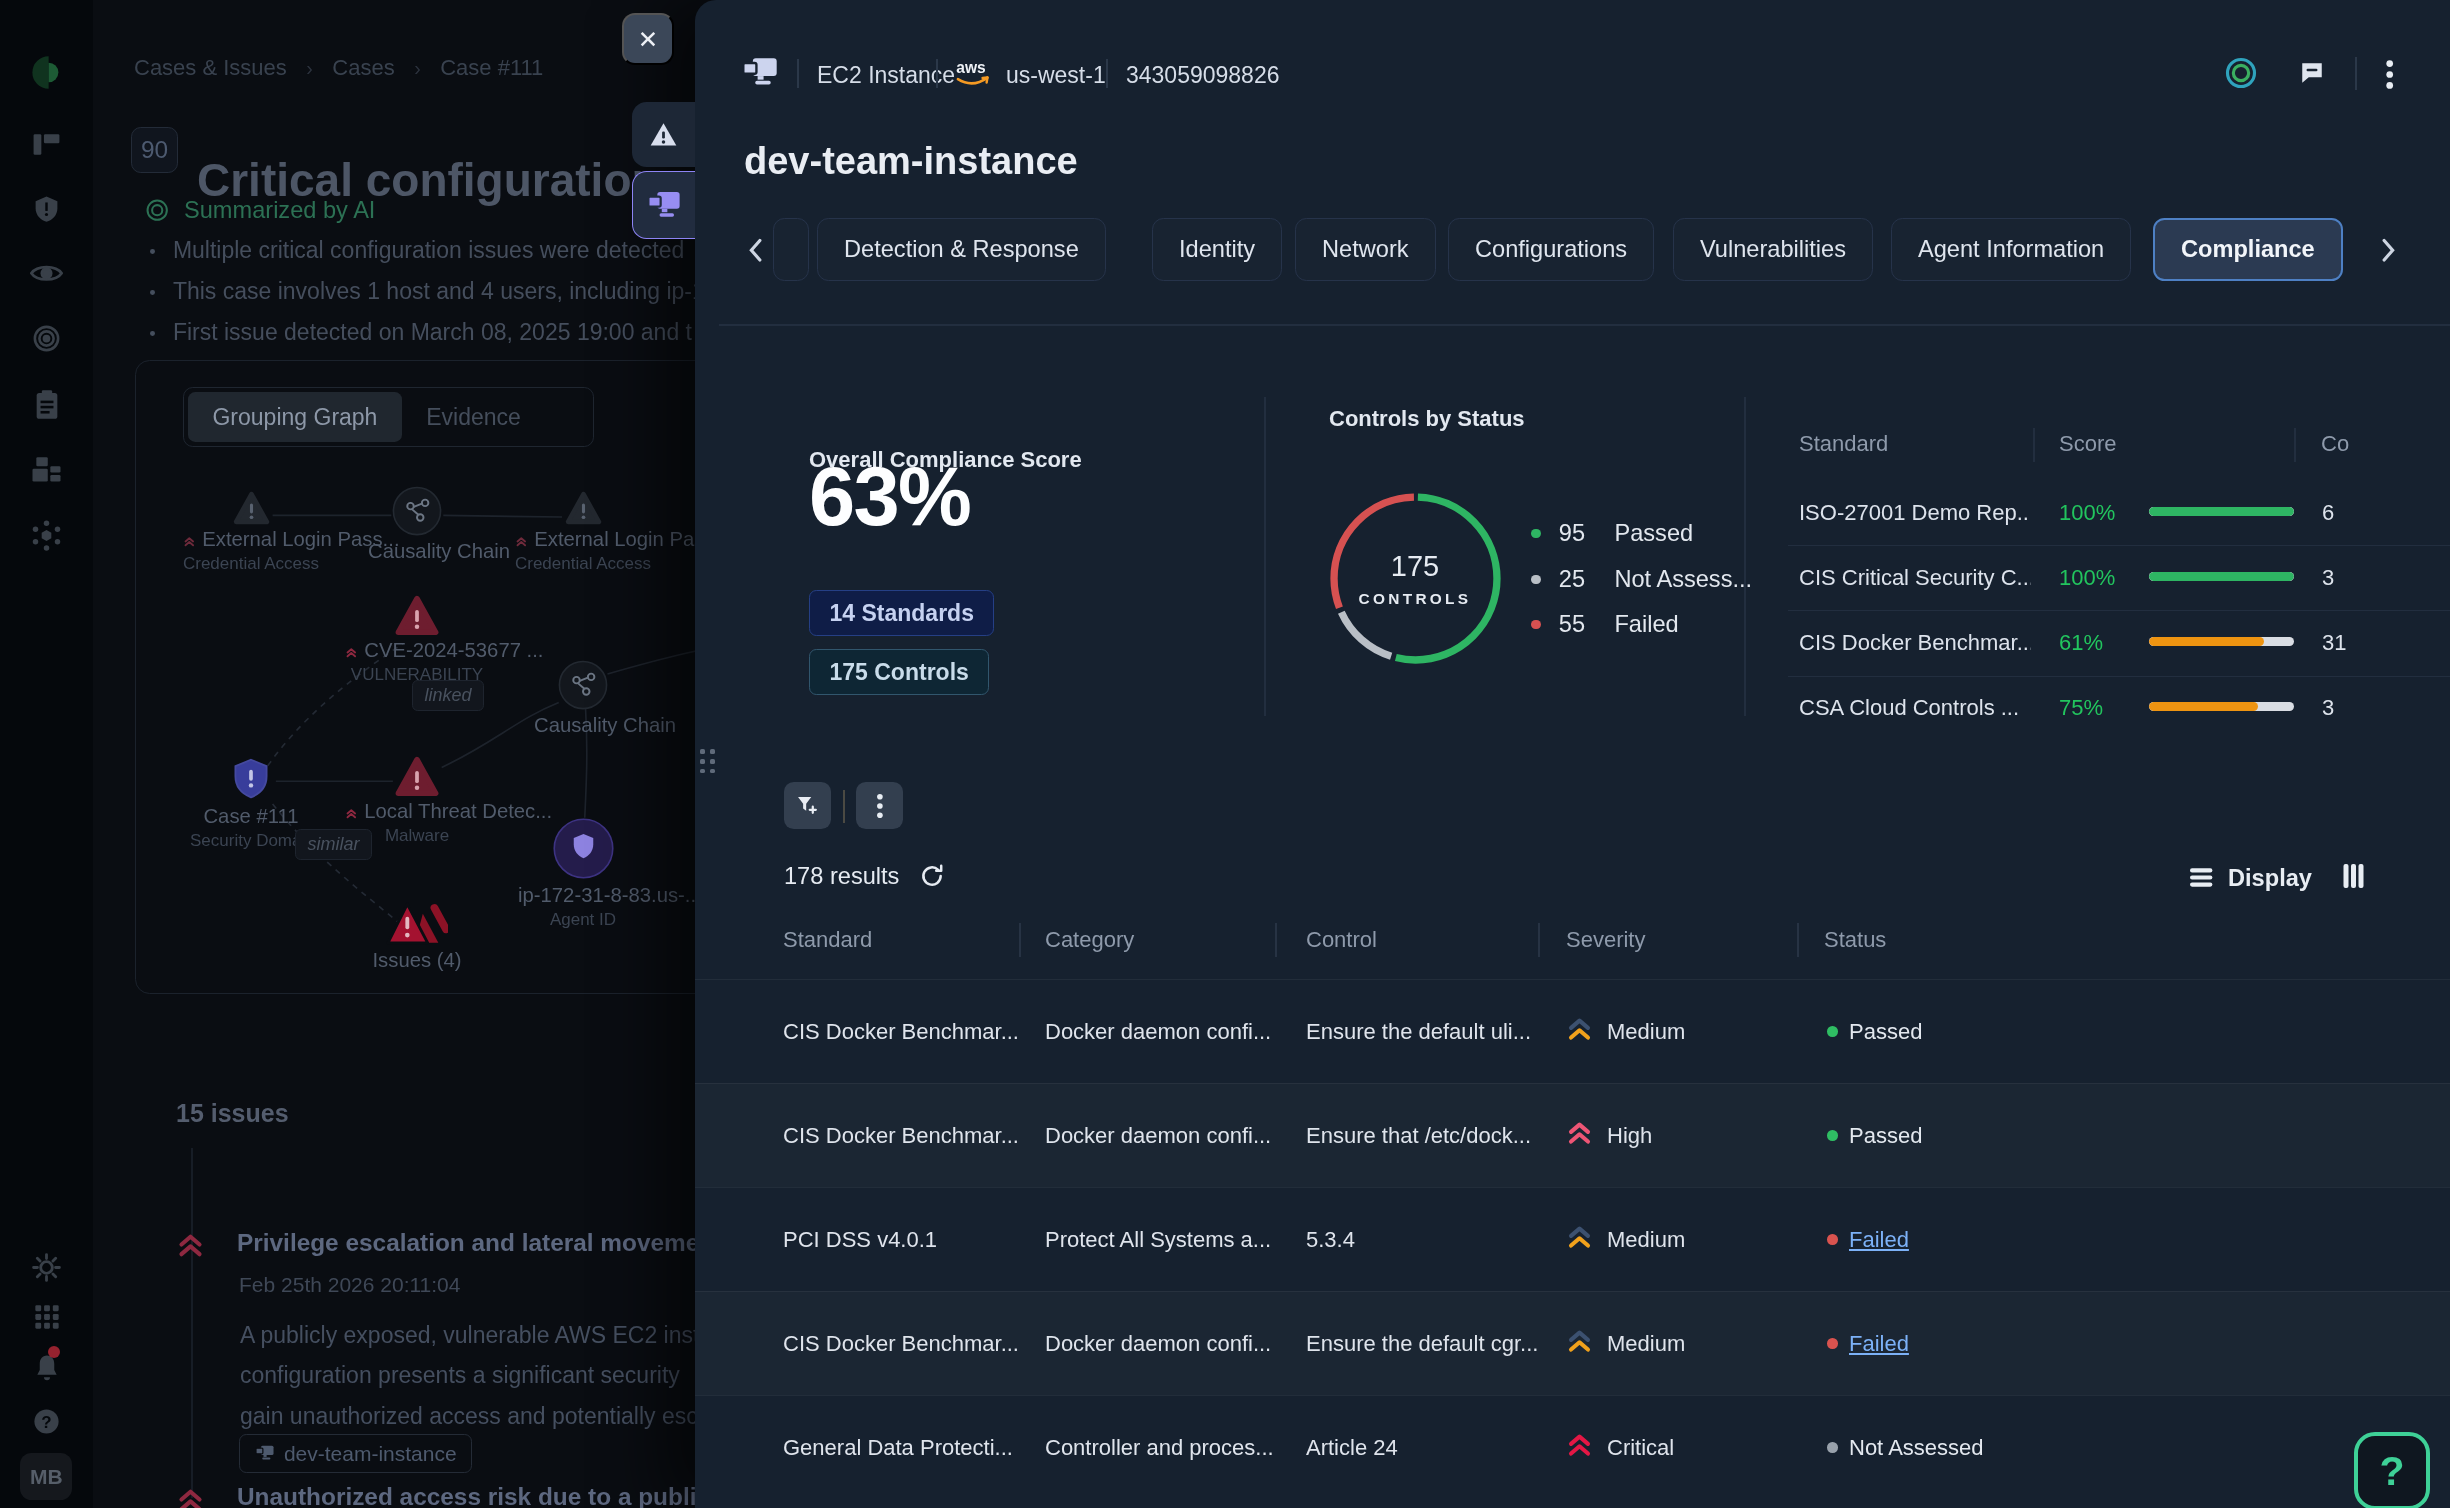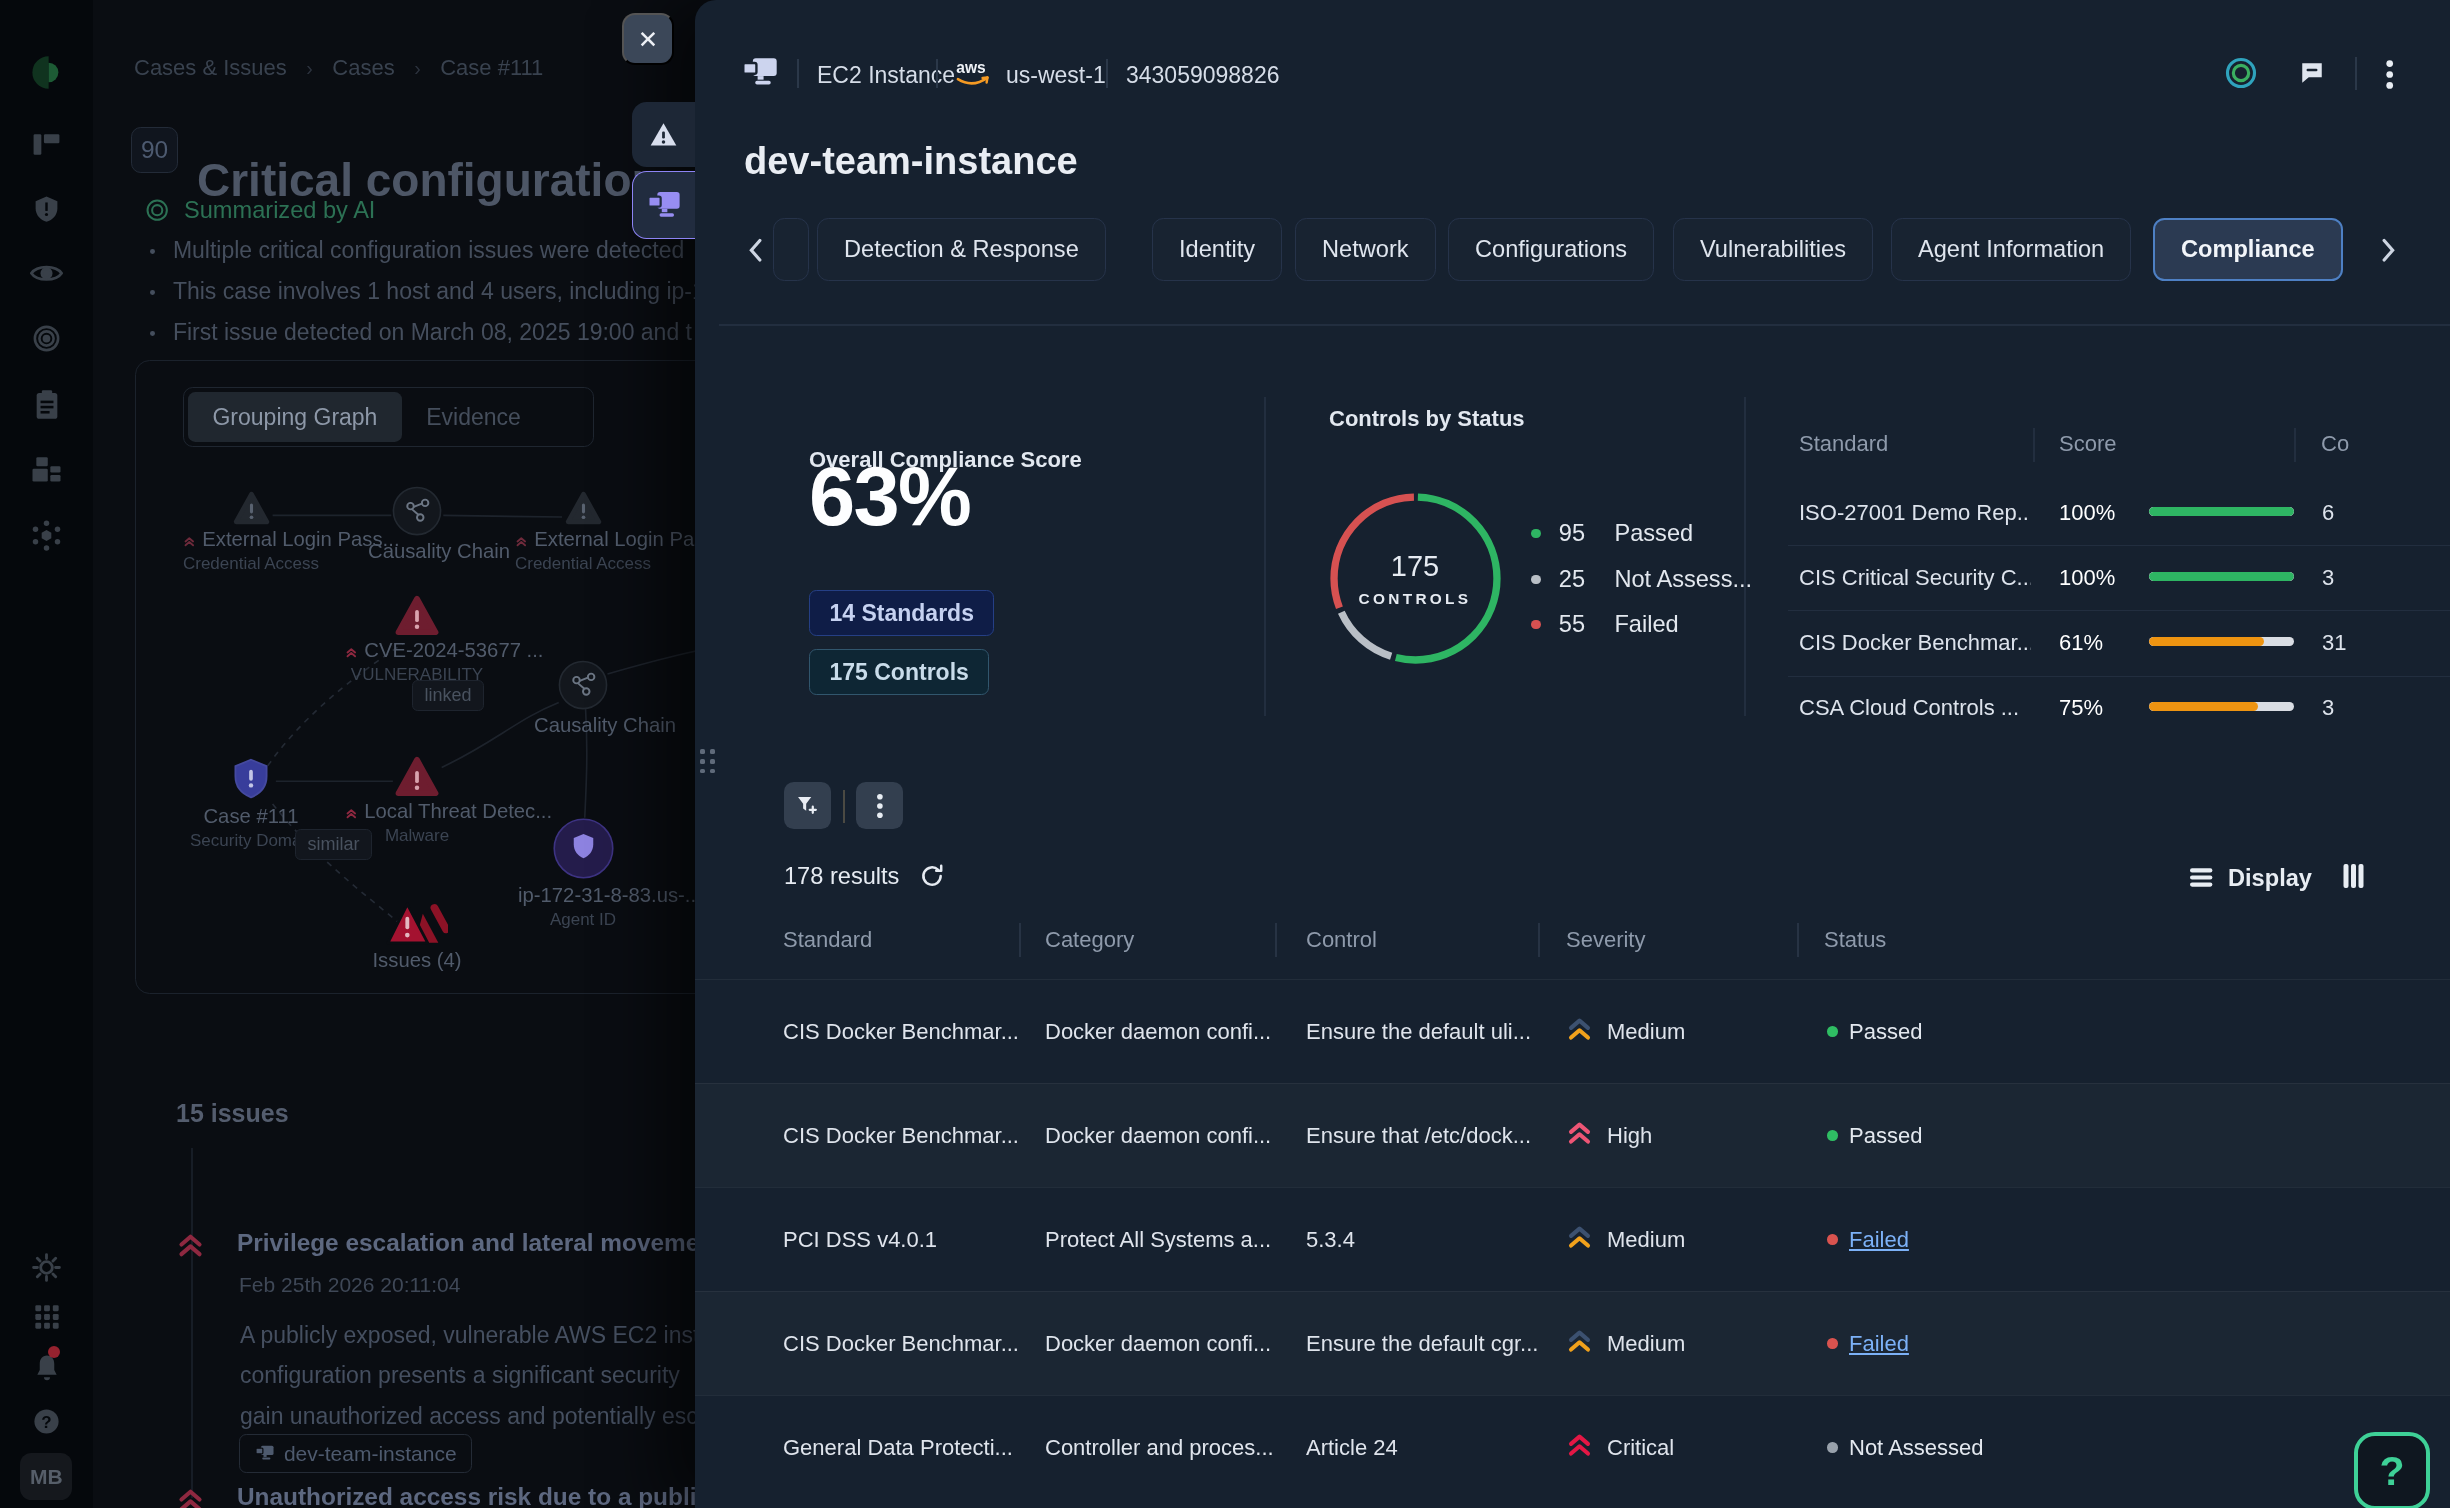--- a/index.html
+++ b/index.html
@@ -21,21 +21,21 @@
   .bullet{position:absolute;left:57px;width:618px;color:#454e5d;font-size:23px;white-space:nowrap;overflow:hidden;}
   .bullet .dot{display:inline-block;width:4.9px;height:4.9px;border-radius:50%;background:#454e5d;vertical-align:middle;margin-right:18px;}
   .graph-card{position:absolute;left:42px;top:360px;width:626px;height:634px;border:1.6px solid #1b222c;border-radius:14.6px;overflow:hidden;}
   .toggle{position:absolute;left:47px;top:26px;width:411px;height:60px;border:1.6px solid #1f2630;border-radius:9.8px;display:flex;align-items:center;padding:4.1px;}
   .tg-seg{height:50px;border-radius:7.3px;display:flex;align-items:center;justify-content:center;font-size:23px;padding:0 24.4px;}
   .tg-on{background:#20272f;color:#8d98a8;}
   .tg-off{color:#454e5c;}
   .gnode{position:absolute;text-align:center;}
   .glabel{font-size:20.3px;color:#515b6b;white-space:nowrap;}
   .gsub{font-size:17px;color:#3b4452;white-space:nowrap;margin-top:3.3px;}
-  .gchip{position:absolute;background:#12161d;border:0.8px solid #1e242e;border-radius:5.7px;color:#49525f;font-size:18px;padding:4.1px 11.4px;}
+  .gchip{position:absolute;background:#12161d;border:0.8px solid #1e242e;border-radius:5.7px;color:#49525f;font-size:18px;padding:4.1px 11.4px;font-style:italic;}
   .issues-h{position:absolute;left:83px;top:1078px;font-size:25px;font-weight:600;color:#545d6e;}
   .timeline{position:absolute;left:98px;top:1148px;width:1.6px;height:350px;background:#171d26;}
   .iss-title{position:absolute;left:144px;font-size:24.4px;font-weight:600;color:#5d6880;white-space:nowrap;width:520px;overflow:hidden;}
   .iss-date{position:absolute;left:146px;font-size:21px;color:#3f4857;}
   .iss-desc{position:absolute;left:147px;font-size:23px;color:#454f60;white-space:nowrap;width:512px;overflow:hidden;}
   .iss-chip{position:absolute;left:146px;height:39px;border:1.6px solid #242b36;border-radius:7.3px;display:inline-flex;align-items:center;gap:9.8px;padding:0 14.6px;color:#4e5a6e;font-size:21px;}
   
   .close-btn{position:absolute;left:622px;top:13px;width:52px;height:52px;border-radius:13px;background:#3b4758;color:#eef1f6;font-size:24.4px;display:flex;align-items:center;justify-content:center;z-index:30;}
   .edge-tab{position:absolute;width:63px;z-index:30;display:flex;align-items:center;justify-content:center;}
   .etab-warn{left:632px;top:102px;height:65px;background:#1d2736;border-radius:14.6px 0 0 14.6px;}
@@ -54,21 +54,21 @@
   .sec-label{position:absolute;font-size:22px;font-weight:700;color:#e2e8f0;}
   .score-big{position:absolute;left:114px;top:449px;font-size:83px;font-weight:800;color:#fdfeff;letter-spacing:-1.6px;}
   .pill{position:absolute;left:114px;height:46px;border-radius:7.3px;display:inline-flex;align-items:center;padding:0 19.5px;font-size:23px;font-weight:bold;}
   .pill-std{top:590px;background:#0f1d47;border:1.6px solid #253f85;color:#c6d2f1;}
   .pill-ctl{top:649px;background:#0e2634;border:1.6px solid #31566d;color:#c9dcea;}
   .donut-center{position:absolute;text-align:center;color:#e6ebf2;}
   .leg-row{position:absolute;display:flex;align-items:center;gap:18px;font-size:23.6px;color:#e3e8ef;}
   .leg-dot{width:9.8px;height:9.8px;border-radius:50%;}
   .sth{position:absolute;font-size:22px;color:#8e9aab;white-space:nowrap;}
   .strow-name{position:absolute;font-size:22px;color:#dde3ec;white-space:nowrap;width:232px;overflow:hidden;}
-  .strow-score{position:absolute;font-size:22px;color:#ffffff;}
+  .strow-score{position:absolute;font-size:22px;color:#22c55e;}
   .sbar{position:absolute;width:145px;height:9px;border-radius:4.9px;background:#d9dde3;overflow:hidden;}
   .sbar-fill{height:100%;border-radius:4.9px;}
   .strow-count{position:absolute;font-size:22px;color:#dde3ec;}
   .tool-btn{position:absolute;top:782px;width:47px;height:47px;border-radius:9.8px;background:#333f4f;display:flex;align-items:center;justify-content:center;}
   .results-txt{position:absolute;left:89px;top:863px;font-size:23.6px;color:#e6ebf2;}
   .display-lbl{position:absolute;font-size:23.6px;font-weight:600;color:#e8edf3;}
   .rth{position:absolute;top:927px;font-size:22px;color:#8e9aab;}
   .rsep{position:absolute;top:923px;height:34px;width:1.6px;background:#273344;}
   .rrow{position:absolute;left:0;width:1755px;height:104px;border-top:0.8px solid rgba(255,255,255,0.055);}
   .rrow.zebra{background:rgba(255,255,255,0.022);}

